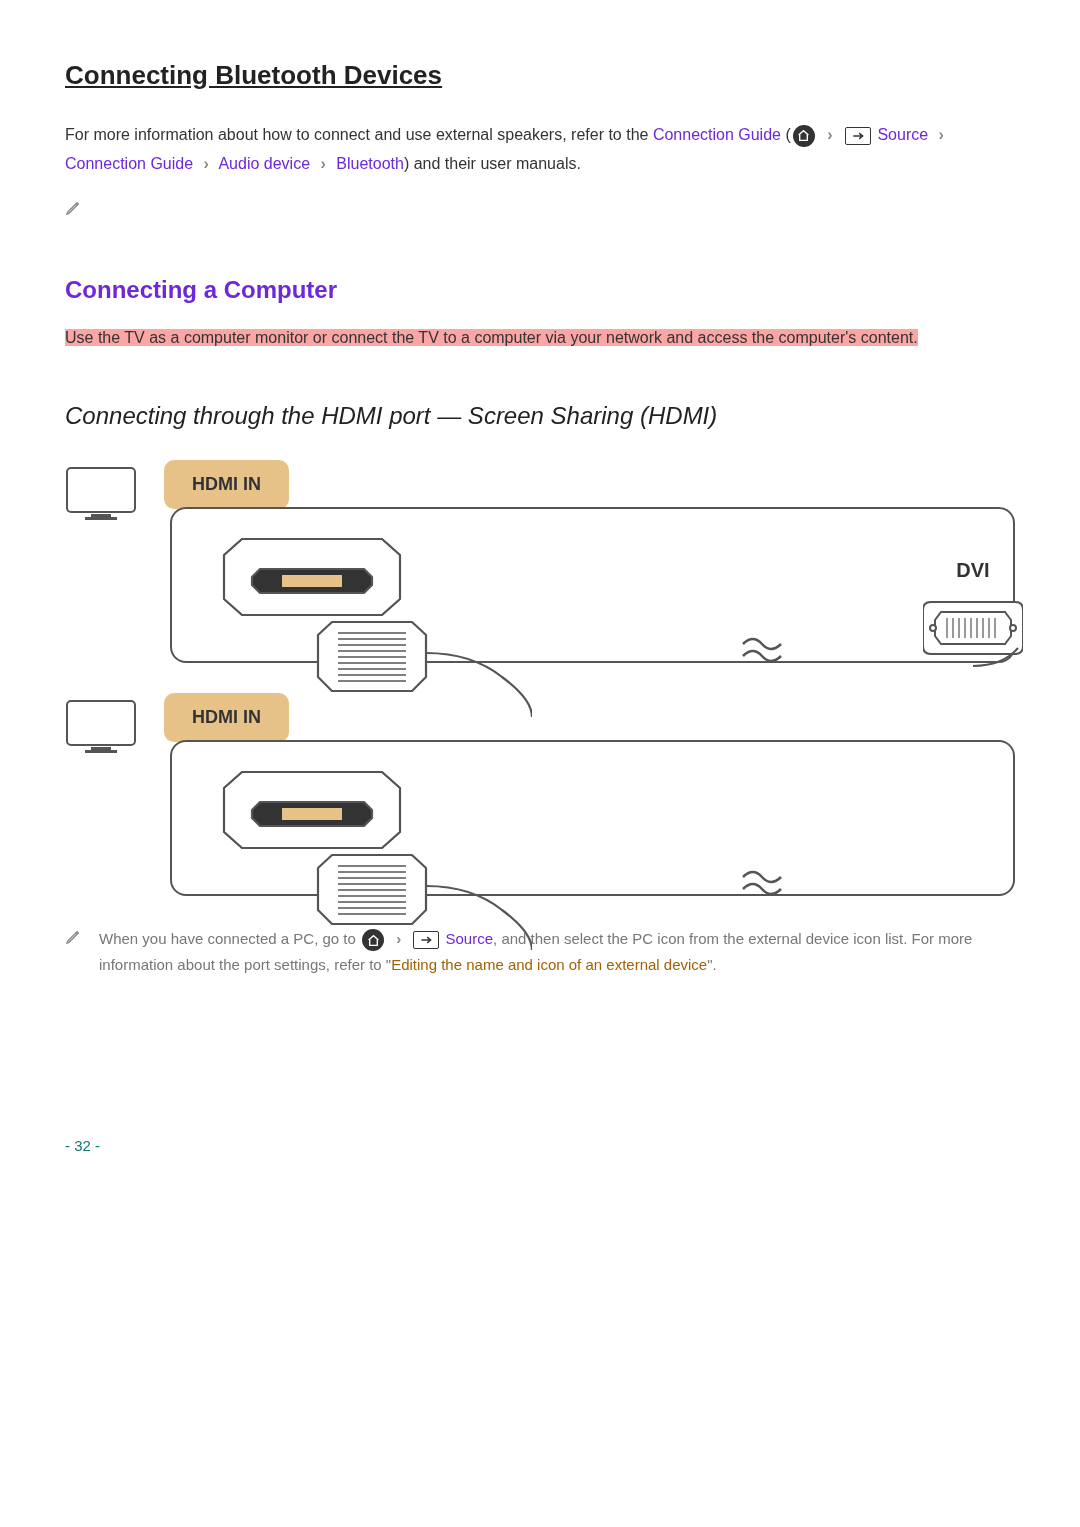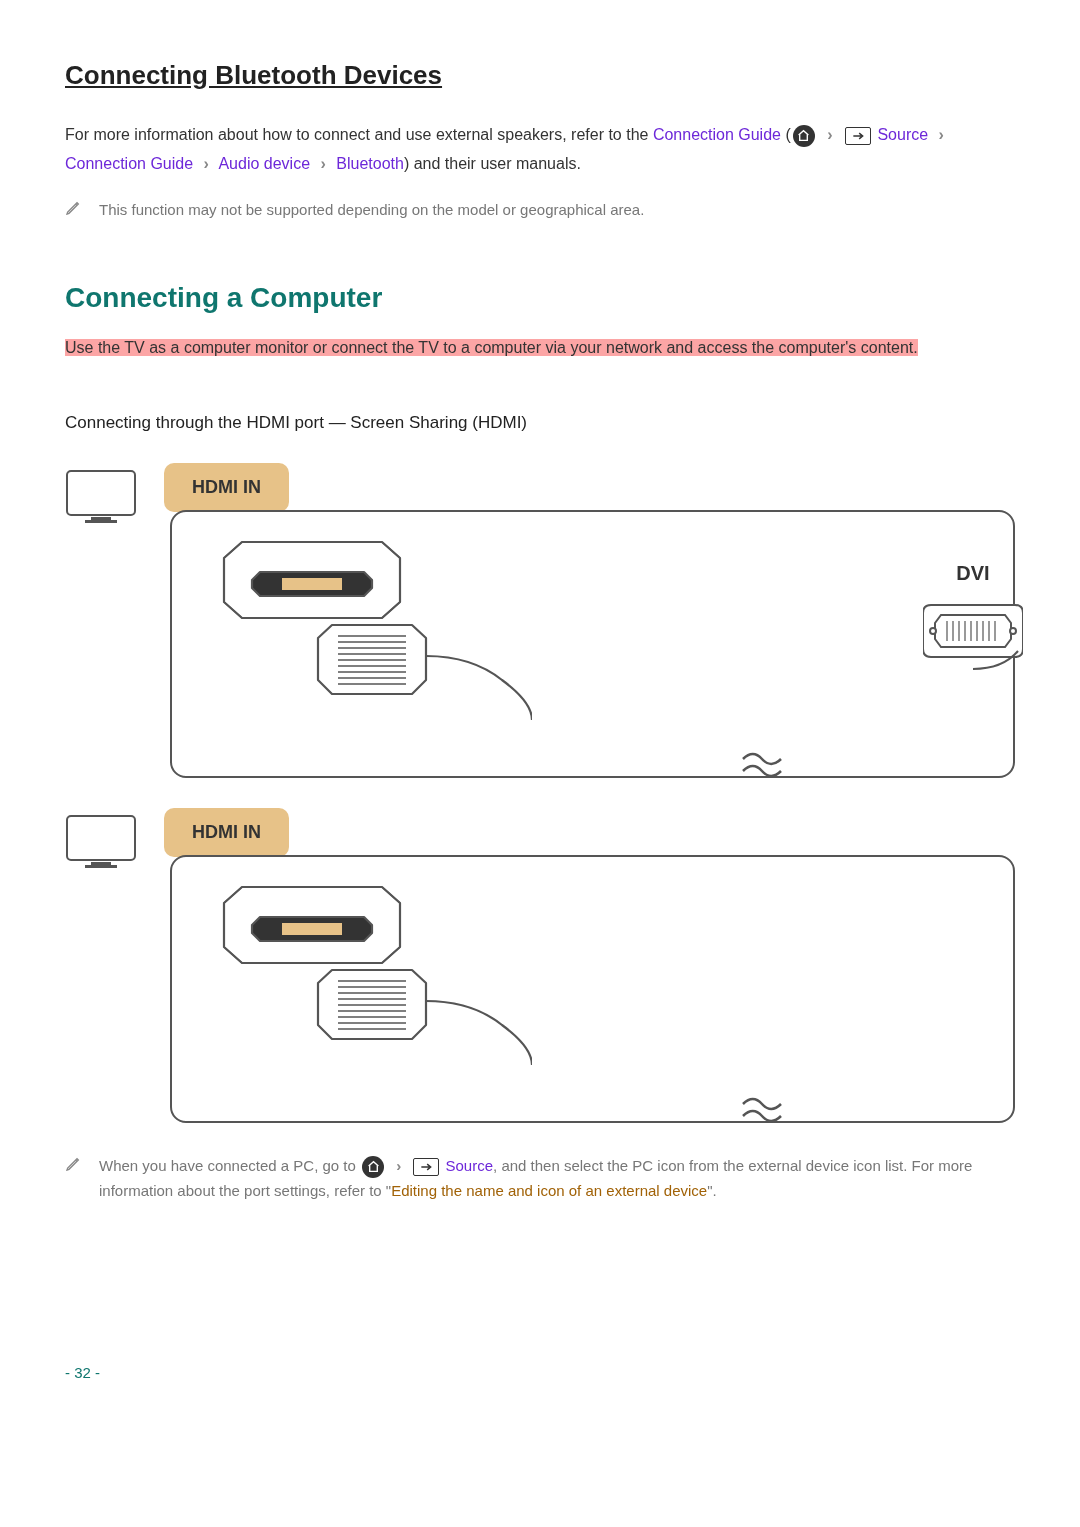--- a/index.html
+++ b/index.html
@@ -12,32 +12,33 @@
   padding: 60px 65px 40px 65px;
 }
 h2 {
   font-size: 26px;
   font-weight: 600;
   color: #222;
   margin-bottom: 30px;
   text-decoration: underline;
 }
 h1 {
-  font-size: 28px;
+  font-size: 24px;
   font-weight: 600;
-  color: #0f766e;
+  color: #6d28d9;
   margin-top: 60px;
   margin-bottom: 20px;
 }
 h3 {
-  font-size: 17px;
+  font-size: 24px;
   font-weight: 500;
   color: #222;
   margin-top: 50px;
   margin-bottom: 30px;
+  font-style: italic;
 }
 p { font-size: 16px; line-height: 1.8; color: #333; }
 .link { color: #6d28d9; }
 .highlighted {
   background: #fca5a5;
   display: inline;
 }
 .breadcrumb-sep {
   display: inline-block;
   margin: 0 6px;
@@ -110,21 +111,21 @@
 .diagram-body {
   flex: 1;
   position: relative;
 }
 .port-box {
   border: 2px solid #555;
   border-radius: 16px;
   margin-top: -2px;
   padding: 20px 30px 30px 40px;
   position: relative;
-  height: 268px;
+  height: 156px;
 }
 .plug-svg { position: absolute; left: 40px; top: 18px; }
 .cable-wave { position: absolute; right: 230px; bottom: -5px; }
 .connector-right {
   position: absolute;
   right: -10px;
   top: 50px;
   text-align: center;
 }
 .connector-right .conn-label {
@@ -165,21 +166,20 @@
   <span class="breadcrumb-sep">›</span>
   <span class="link">Audio device</span>
   <span class="breadcrumb-sep">›</span>
   <span class="link">Bluetooth</span><span>) and their user manuals.</span>
 </p>
 
 <div class="note">
   <svg class="note-icon" viewBox="0 0 24 24" fill="none" stroke="#888" stroke-width="2">
       <path d="M3 21 L6 20 L20 6 L18 4 L4 18 Z M16 6 L18 8"></path>
     </svg>
-  <span>This function may not be supported depending on the model or geographical area.</span>
 </div>
 
 <h1>Connecting a Computer</h1>
 
 <p><span class="highlighted">Use the TV as a computer monitor or connect the TV to a computer via your network and access the computer's content.</span></p>
 
 <h3>Connecting through the HDMI port — Screen Sharing (HDMI)</h3>
 
 <div class="diagram-area">
 

